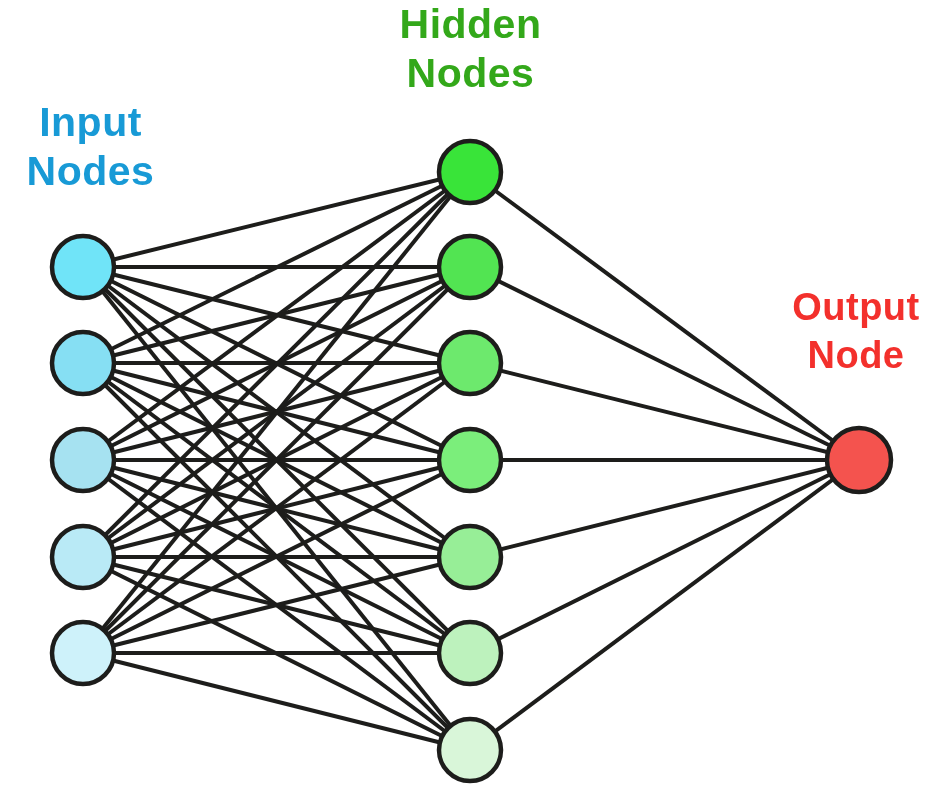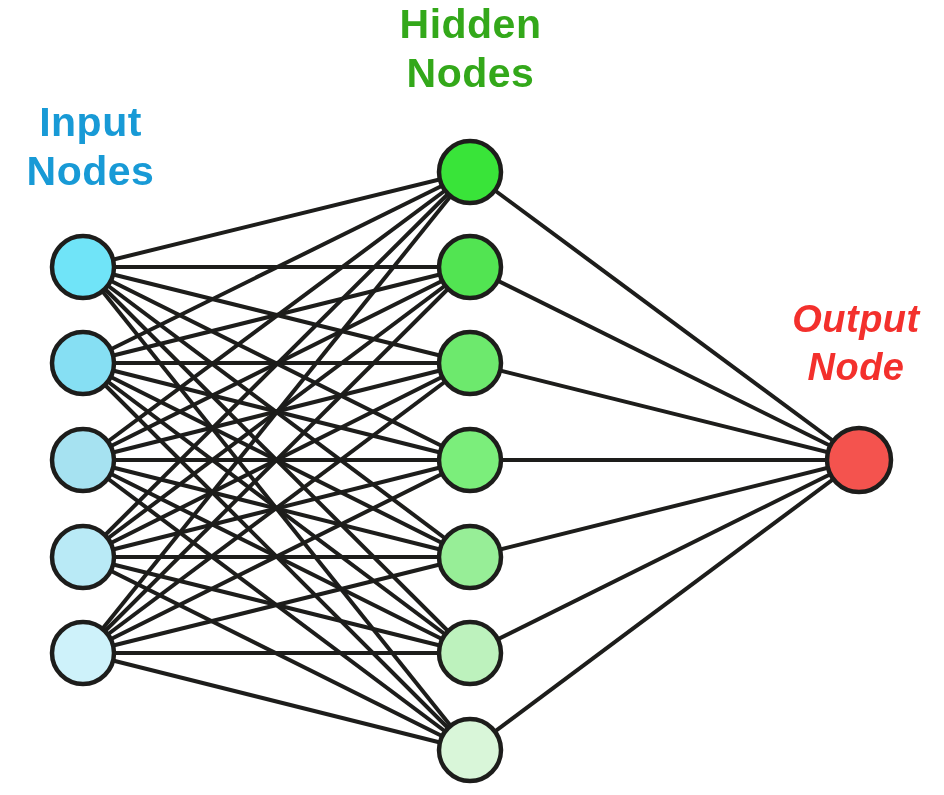--- a/index.html
+++ b/index.html
@@ -24,21 +24,21 @@
     position: absolute;
     font-weight: 700;
     text-align: center;
     line-height: 1.2;
     white-space: pre-line;
     letter-spacing: 0.5px;
     user-select: none;
   }
   .label-input  { left: 3px;   top: 98px;  width: 175px; font-size: 41px; }
   .label-hidden { left: 368px; top: 0px;   width: 205px; font-size: 41px; }
-  .label-output { left: 768px; top: 296px; width: 176px; font-size: 38px; line-height: 1.25; font-style: italic; }
+  .label-output { left: 768px; top: 284px; width: 176px; font-size: 38px; line-height: 1.25; }
 </style>
 </head>
 <body>
 
 <div class="stage">
 
   <svg class="net" width="944" height="795" viewBox="0 0 944 795">
       <line x1="83" y1="267" x2="470" y2="172" stroke="#1d1d1b" stroke-width="4"></line>
       <line x1="83" y1="267" x2="470" y2="267" stroke="#1d1d1b" stroke-width="4"></line>
       <line x1="83" y1="267" x2="470" y2="363" stroke="#1d1d1b" stroke-width="4"></line>

